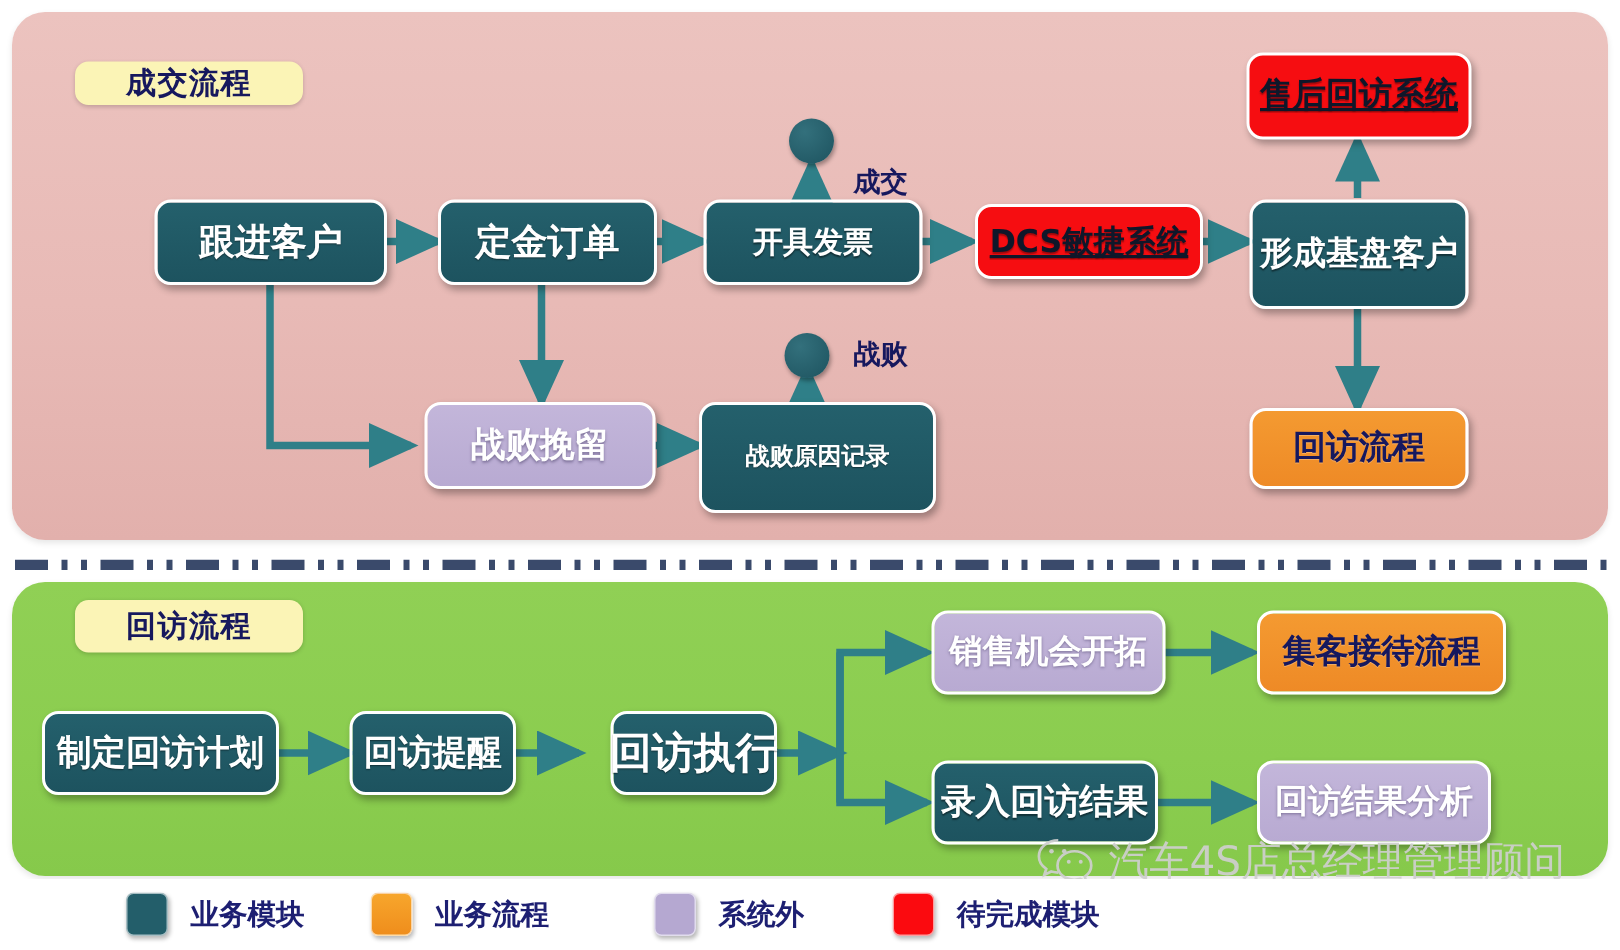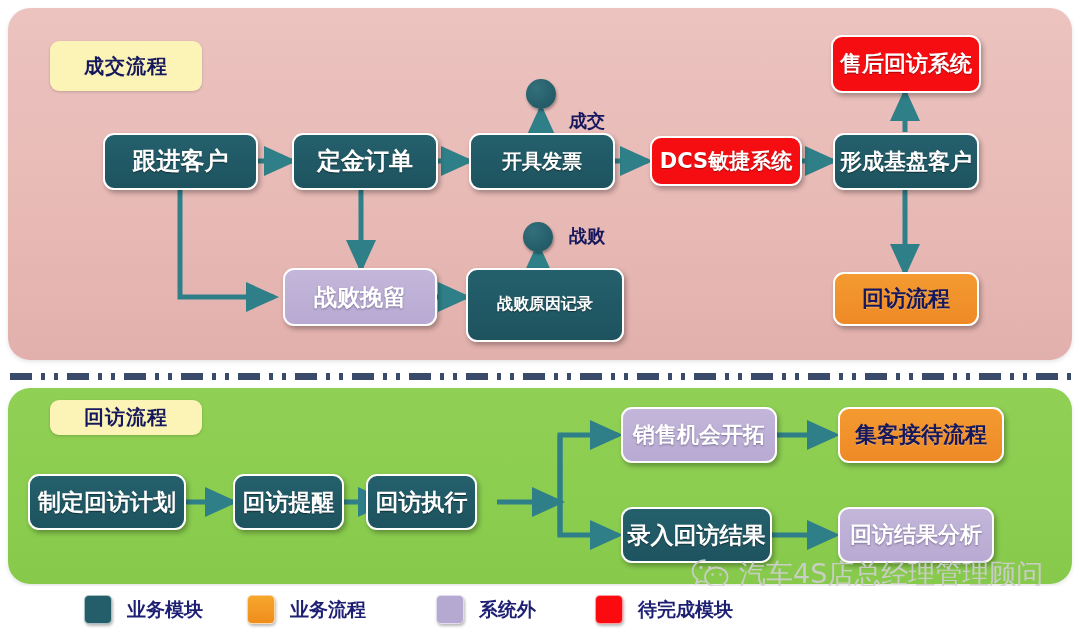--- a/index.html
+++ b/index.html
@@ -36,21 +36,21 @@
   .badge{
     position:absolute;
     background:#fbf4b6;
     border-radius:9px;
     display:flex;align-items:center;justify-content:center;
     color:#16185e;
     font-weight:bold;
     letter-spacing:1px;
     box-shadow:0 1px 3px rgba(0,0,0,.18);
   }
-  #badge-deal{left:50px;top:41px;width:152px;height:50px;font-size:20px;}
+  #badge-deal{left:50px;top:41px;width:152px;height:29px;font-size:20px;}
   #badge-visit{left:50px;top:400px;width:152px;height:35px;font-size:20px;}
 
   
   .node{
     position:absolute;
     display:flex;align-items:center;justify-content:center;
     text-align:center;
     border-radius:11px;
     font-weight:bold;
     box-shadow:2px 3px 5px rgba(0,0,0,.30);
@@ -63,22 +63,23 @@
     border:2px solid #ffffff;color:#ffffff;
     text-shadow:0 1px 1px rgba(0,0,0,.45);
   }
   .n-purple{
     background:linear-gradient(180deg,#c3b6da 0%,#b8aad2 100%);
     border:2px solid #ffffff;color:#ffffff;
     text-shadow:0 1px 2px rgba(90,80,120,.65);
   }
   .n-red{
     background:#f60d11;
-    border:2px solid #ffffff;color:#ffffff;
+    border:2px solid #ffffff;color:#0f172a;
     text-shadow:0 1px 1px rgba(0,0,0,.35);
+    text-decoration:underline;
   }
   .n-orange{
     background:linear-gradient(180deg,#f49a31 0%,#ee8a26 100%);
     border:2px solid #ffffff;color:#16185e;
     text-shadow:0 1px 0 rgba(255,255,255,.25);
   }
 
   
   .dot{
     position:absolute;width:30px;height:30px;border-radius:50%;
@@ -192,21 +193,21 @@
   </div>
 
   <div class="node n-teal" style="left:469px;top:133px;width:146px;height:57px;font-size:20px;">
     <span>开具发票</span>
   </div>
 
   <div class="node n-red" style="left:650px;top:136px;width:152px;height:50px;font-size:21px;justify-content:center;">
     <span>DCS敏捷系统</span>
   </div>
 
-  <div class="node n-teal" style="left:833px;top:133px;width:146px;height:57px;font-size:22px;">
+  <div class="node n-teal" style="left:833px;top:133px;width:146px;height:73px;font-size:22px;">
     <span>形成基盘客户</span>
   </div>
 
   <div class="node n-red" style="left:831px;top:35px;width:150px;height:58px;font-size:22px;">
     <span>售后回访系统</span>
   </div>
 
   <div class="node n-orange" style="left:833px;top:272px;width:146px;height:54px;font-size:22px;">
     <span>回访流程</span>
   </div>
@@ -226,21 +227,21 @@
   <div class="dot-label" style="left:569px;top:224px;">战败</div>
 
   <div class="node n-teal" style="left:28px;top:474px;width:158px;height:56px;font-size:23px;">
     <span>制定回访计划</span>
   </div>
 
   <div class="node n-teal" style="left:233px;top:474px;width:111px;height:56px;font-size:23px;">
     <span>回访提醒</span>
   </div>
 
-  <div class="node n-teal" style="left:366px;top:474px;width:111px;height:56px;font-size:23px;">
+  <div class="node n-teal" style="left:407px;top:474px;width:111px;height:56px;font-size:28px;">
     <span>回访执行</span>
   </div>
 
   <div class="node n-purple" style="left:621px;top:407px;width:156px;height:56px;font-size:22px;">
     <span>销售机会开拓</span>
   </div>
 
   <div class="node n-orange" style="left:838px;top:407px;width:166px;height:56px;font-size:22px;">
     <span>集客接待流程</span>
   </div>

